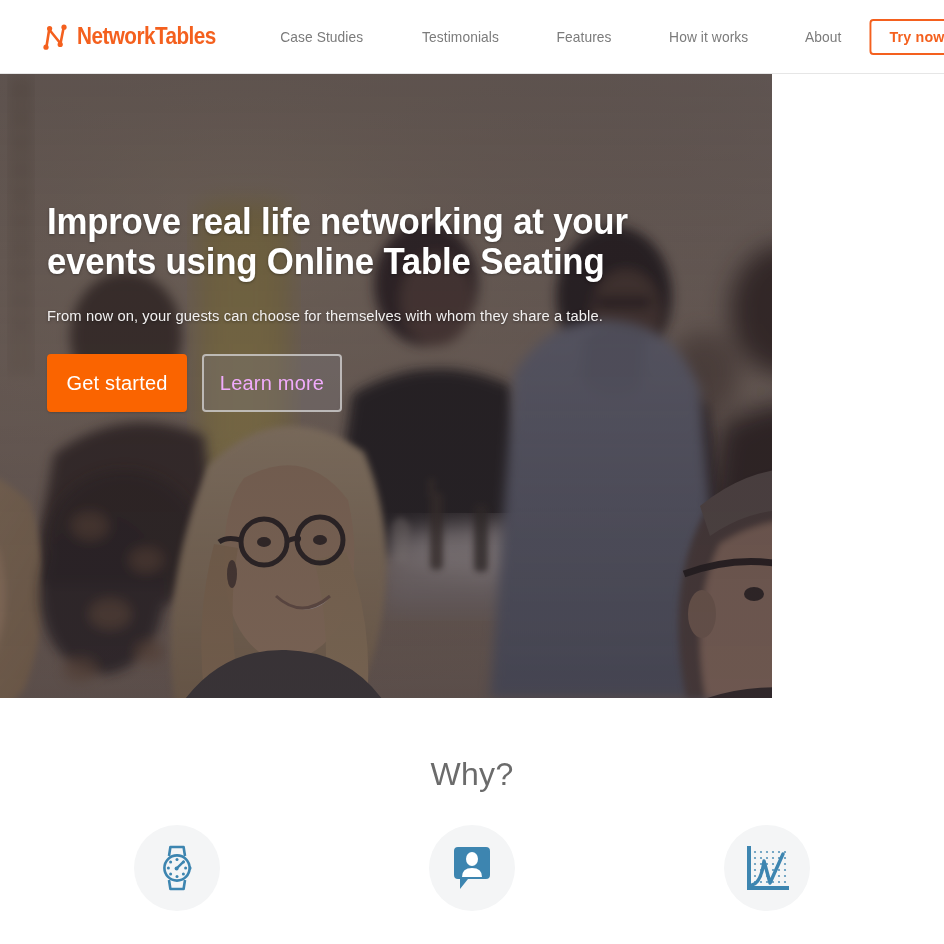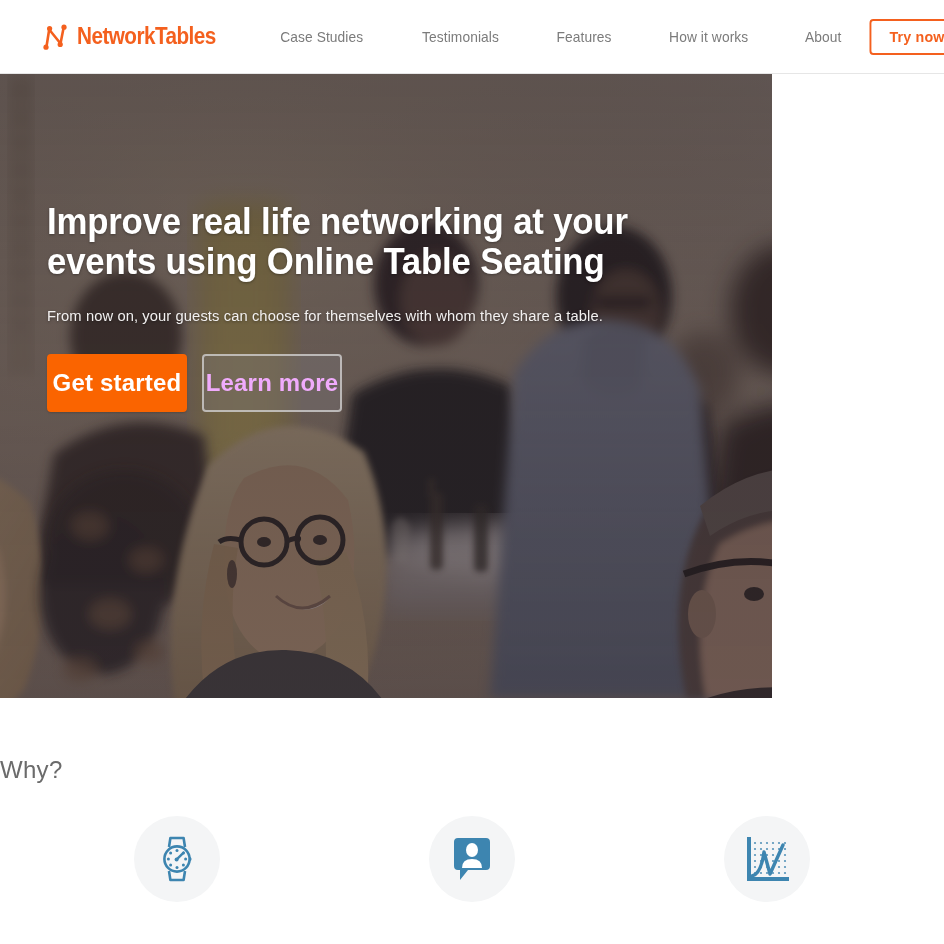--- a/index.html
+++ b/index.html
@@ -147,22 +147,22 @@
     align-items: center;
     gap: 15px;
   }
   .btn {
     display: inline-flex;
     align-items: center;
     justify-content: center;
     height: 58px;
     border-radius: 4px;
     font-family: "Liberation Sans Narrow", "Liberation Sans", sans-serif;
-    font-size: 24px;
-    font-weight: 700;
+    font-size: 20px;
+    font-weight: 400;
     letter-spacing: 0.2px;
     cursor: pointer;
     white-space: nowrap;
     border: 2px solid transparent;
   }
   .btn-primary {
     width: 140px;
     background: #fa6400;
     color: #ffffff;
     border-color: #fa6400;
@@ -177,22 +177,23 @@
 
   
   .why-section {
     position: relative;
     width: 944px;
     height: 246px;
     background: #ffffff;
     padding-top: 58px;
   }
   .why-title {
+    text-align: center;
     font-family: "Liberation Sans", sans-serif;
-    font-size: 24px;
+    font-size: 32px;
     font-weight: 400;
     color: #6b6b6b;
     letter-spacing: 0.3px;
   }
 
   .why-grid {
     margin-top: 32px;
     display: flex;
     justify-content: space-between;
     padding: 0 102px;

